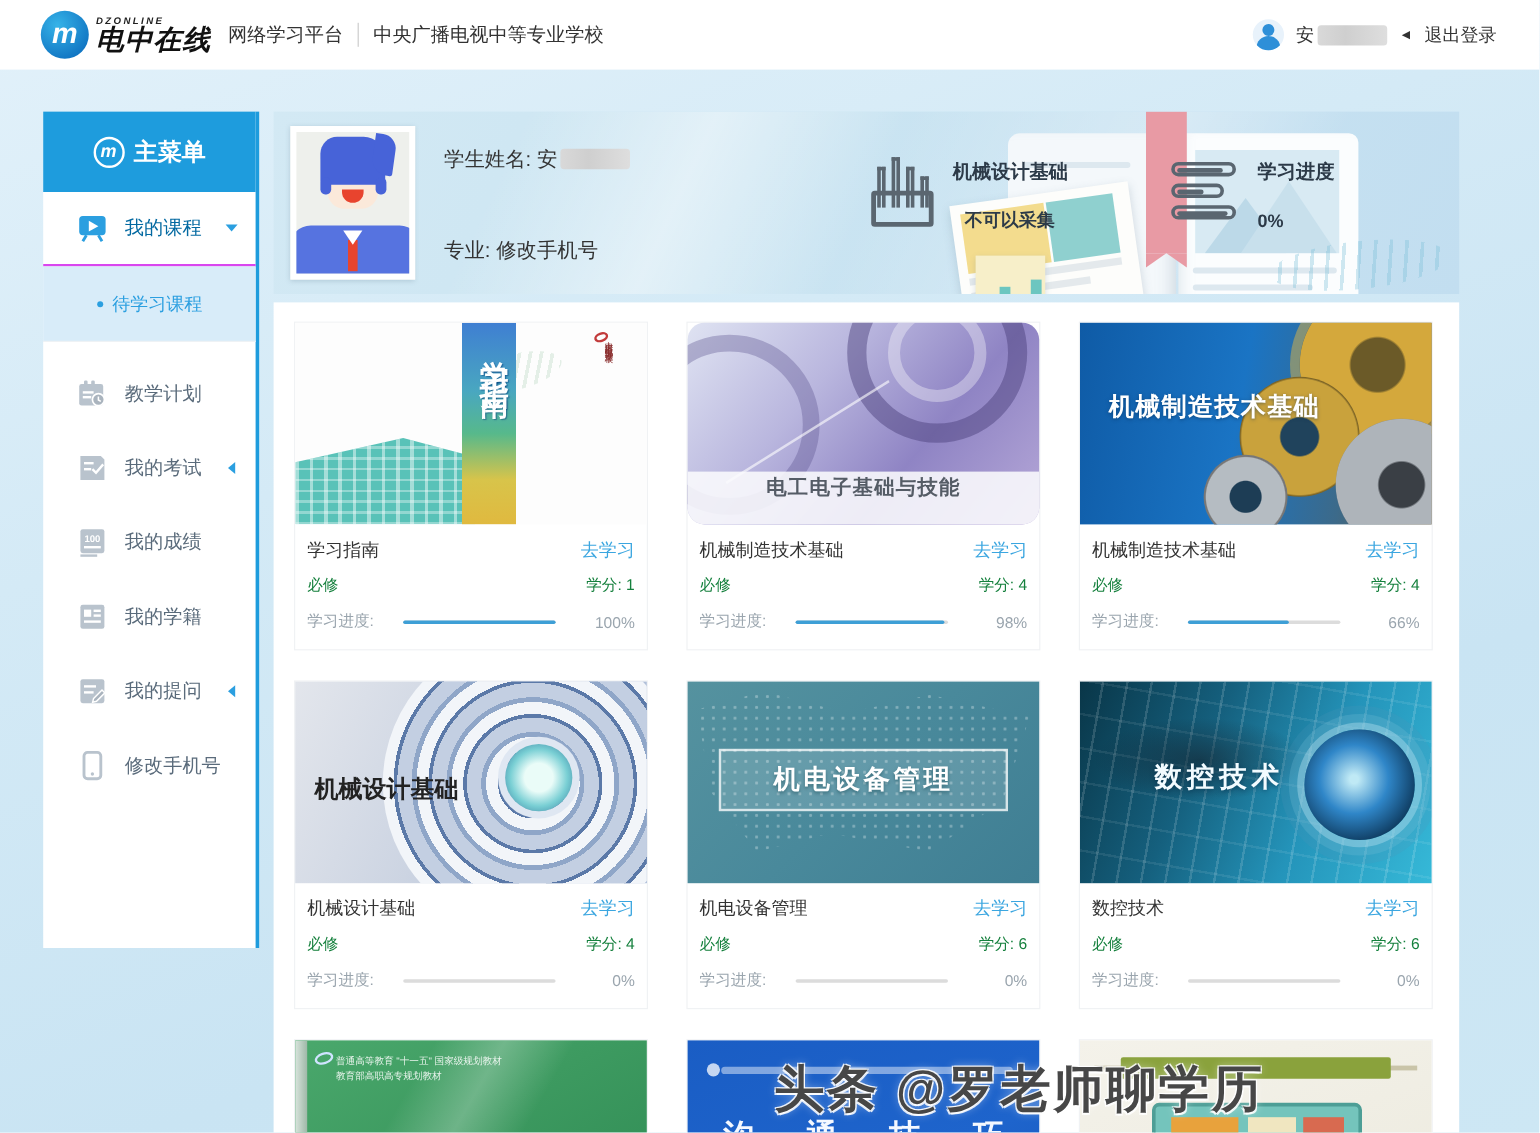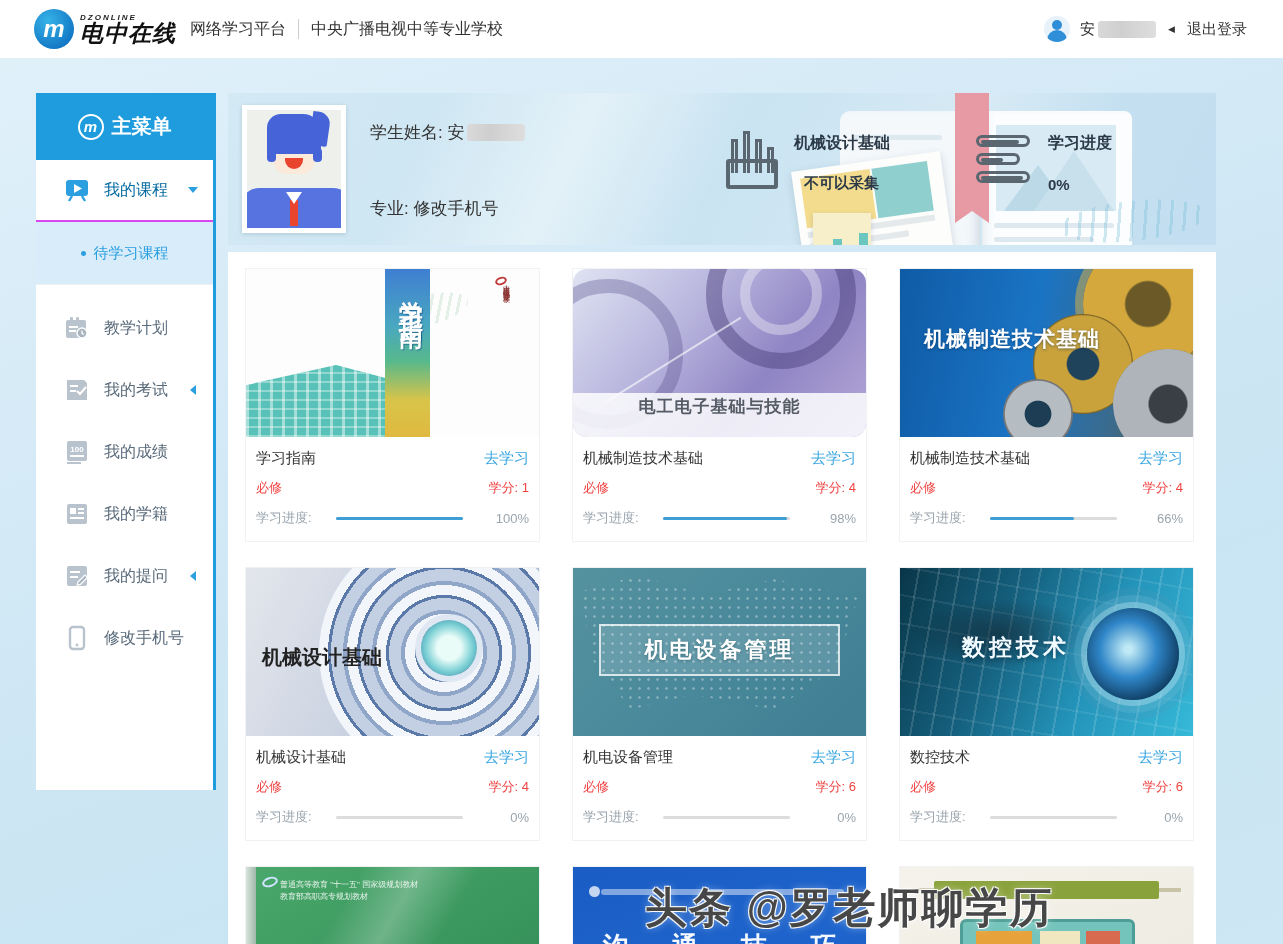--- a/index.html
+++ b/index.html
@@ -114,21 +114,21 @@
 
   
   .content { position:absolute; left:228px; top:252px; width:988px; height:692px; background:#fff; z-index:10; overflow:hidden; }
   .grid { position:absolute; left:17px; top:16px; width:954px; display:flex; flex-wrap:wrap; column-gap:32px; row-gap:25px; }
   .card { width:295px; background:#fff; border:1px solid #f0f2f4; }
   .cover { width:100%; height:168px; position:relative; overflow:hidden; }
   .cinfo { padding:12px 10px 14px 10px; }
   .crow1 { display:flex; justify-content:space-between; align-items:center; }
   .ctitle { font-size:15px; color:#333; }
   .go { font-size:15px; color:#3ba6e0; cursor:pointer; }
-  .crow2 { display:flex; justify-content:space-between; font-size:13px; color:#ef4444; margin-top:11px; }
+  .crow2 { display:flex; justify-content:space-between; font-size:13px; color:#15803d; margin-top:11px; }
   .crow3 { display:flex; align-items:center; font-size:13px; color:#9aa5ae; margin-top:12px; gap:24px; }
   .ptrack { flex:1; height:3px; background:#dcdcdc; border-radius:2px; position:relative; }
   .pfill { position:absolute; left:0; top:0; height:3px; background:#3e9fd6; border-radius:2px; }
   .ppct { width:42px; text-align:right; }
 
   
   .cv-guide { background:#fdfdfd; }
   .cv-guide .bld { position:absolute; left:0; bottom:0; width:150px; height:72px; background:#59c2b8;
       background-image:repeating-linear-gradient(90deg,rgba(255,255,255,.45) 0 3px,transparent 3px 12px),repeating-linear-gradient(0deg,rgba(255,255,255,.35) 0 2px,transparent 2px 9px); clip-path:polygon(0 28%,60% 0,100% 22%,100% 100%,0 100%); }
   .cv-guide .stripe { position:absolute; left:139px; top:0; width:45px; height:100%;

